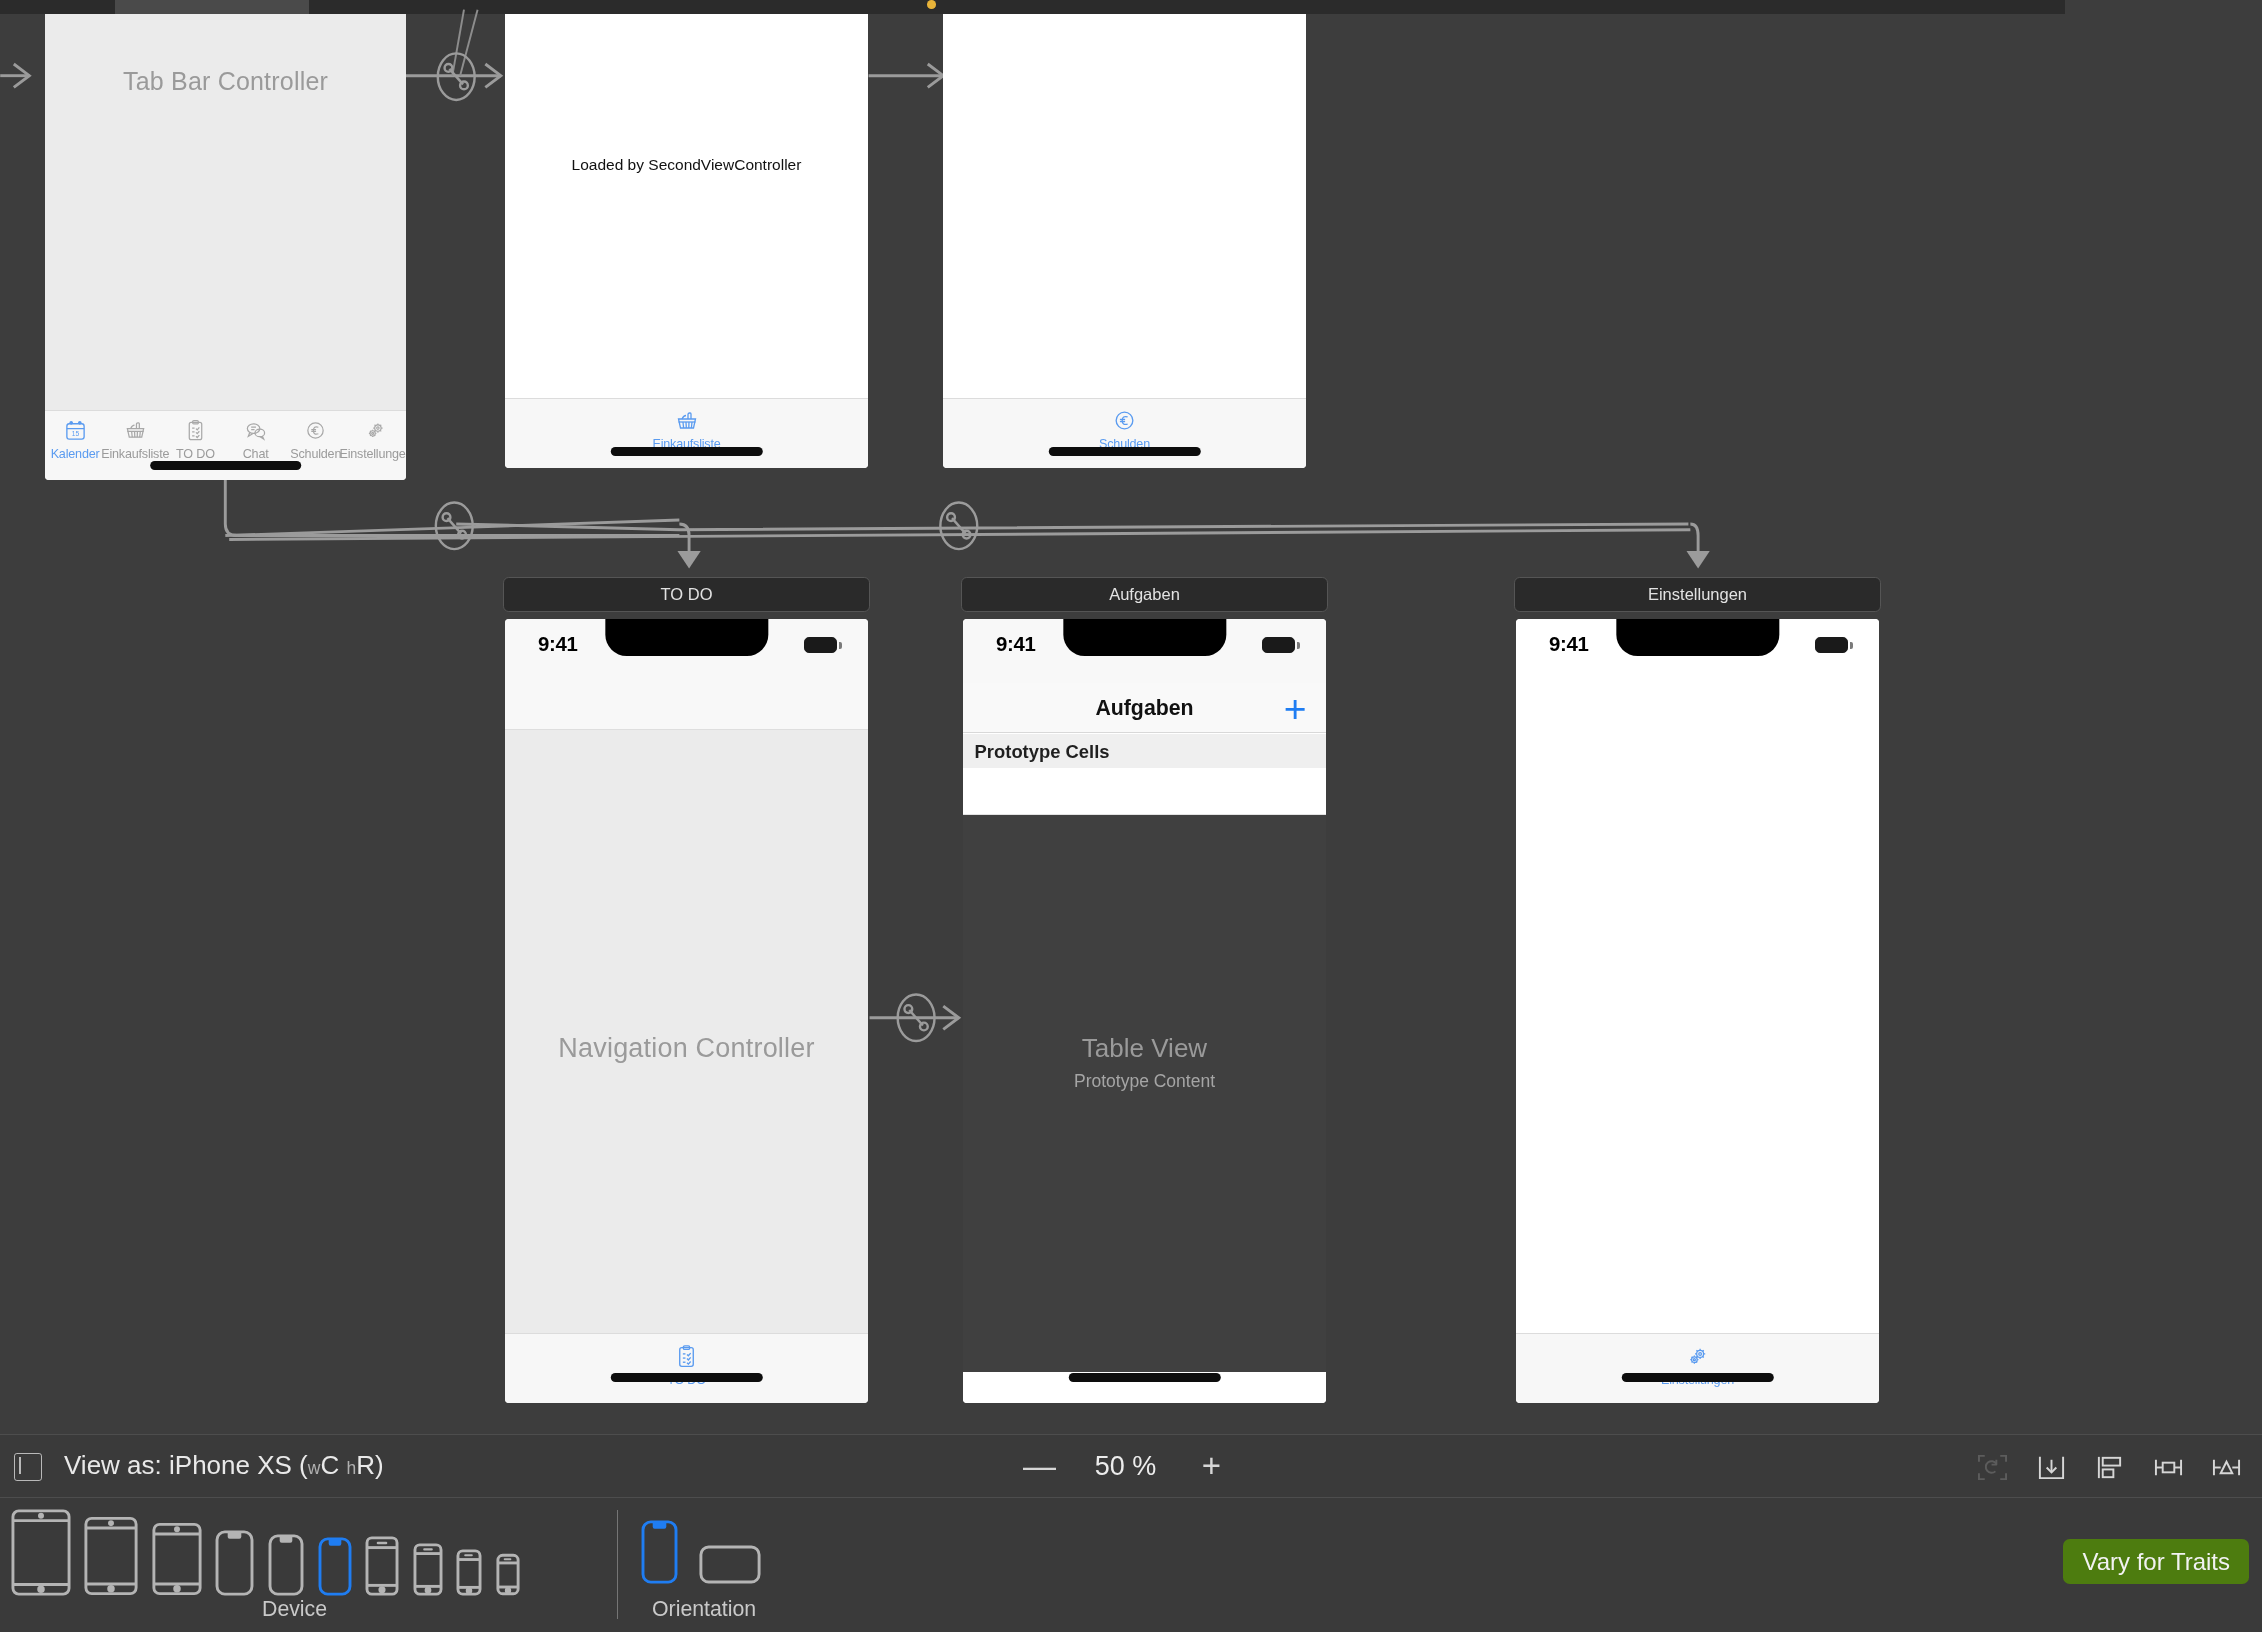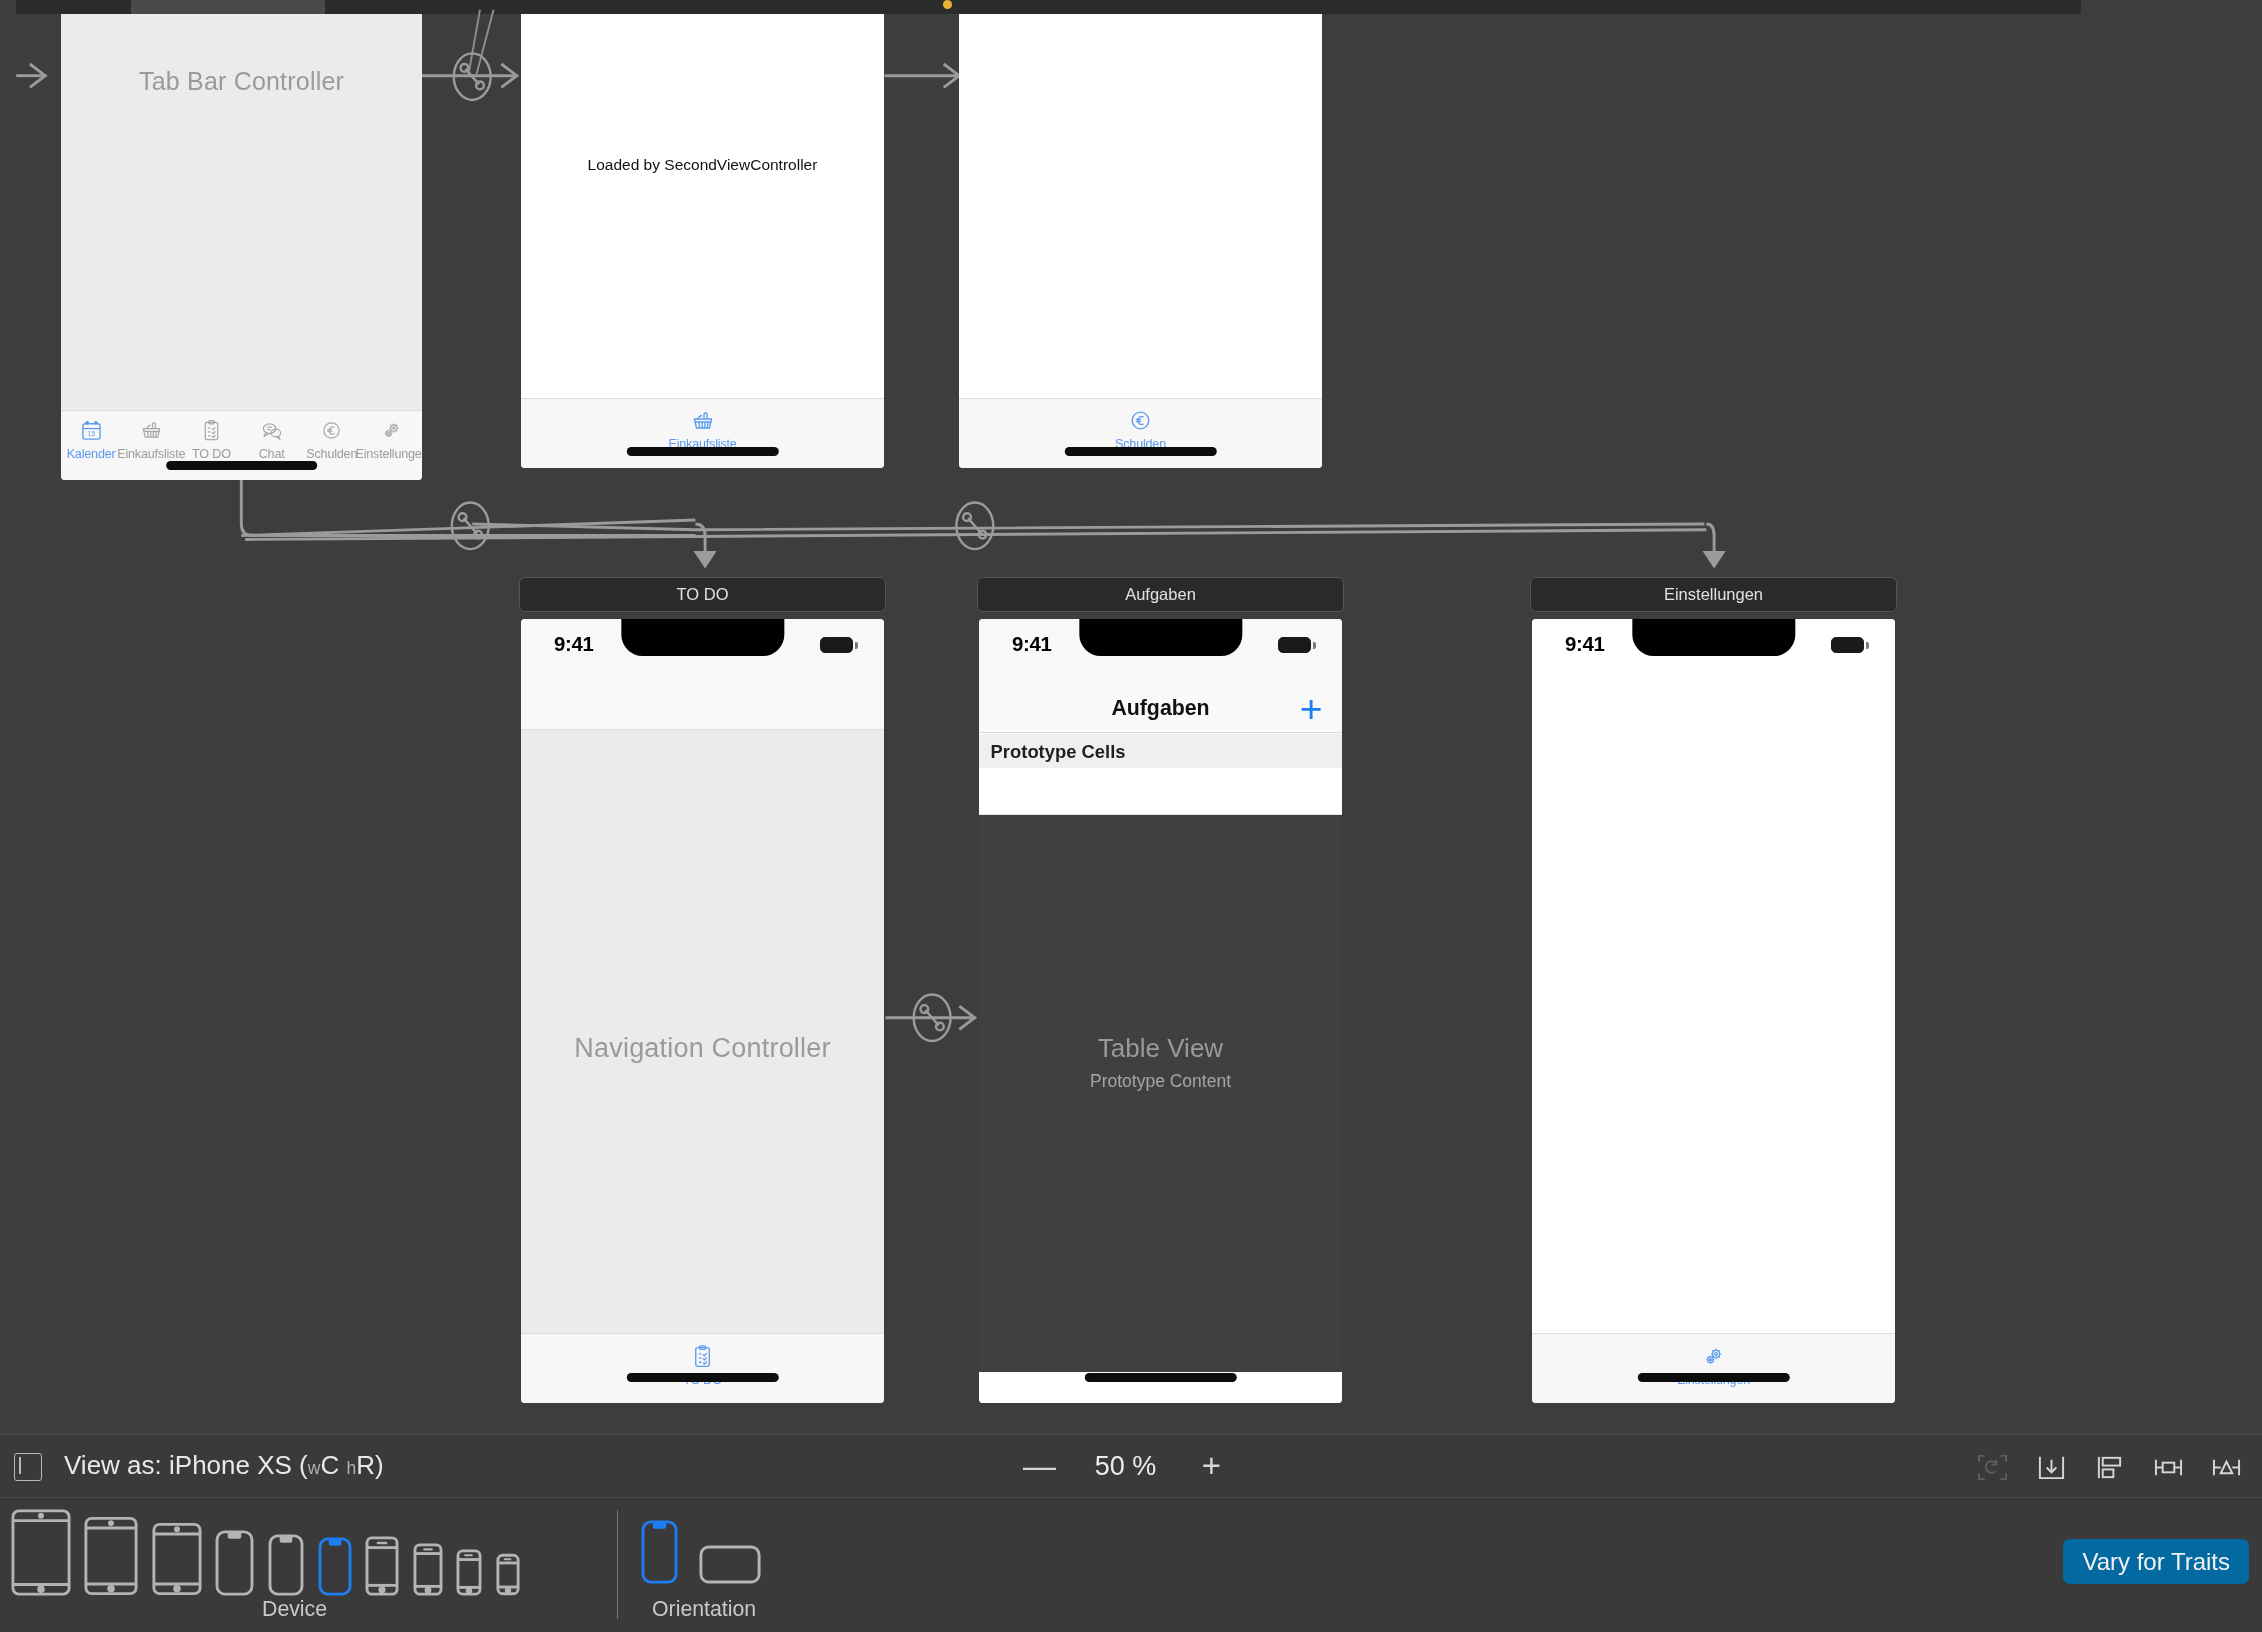--- a/index.html
+++ b/index.html
@@ -6,21 +6,21 @@
   html, body {
     width: 2263px; height: 1632px;
     background: #3d3d3d;
     font-family: "Liberation Sans", sans-serif;
     overflow: hidden;
   }
   #root { position: relative; width: 2263px; height: 1632px; }
 
   
   .canvas {
-    position: absolute; left: 16px; top: 0;
+    position: absolute; left: 0; top: 0;
     width: 2065px; height: 1434px;
     background: #3d3d3d;
     overflow: hidden;
   }
   .topstrip {
     position: absolute; left: 0; top: 0; width: 2263px; height: 13.6px;
     background: #2b2b2b;
   }
   .topstrip .tabghost {
     position: absolute; left: 115px; top: 0; width: 194px; height: 13.6px;
@@ -170,21 +170,21 @@
     position: absolute; color: #c9c9c9; font-size: 21.3px;
   }
   .divider {
     position: absolute; left: 617px; top: 11.6px;
     width: 1px; height: 109px; background: #757575;
   }
   .orientstrip { position: absolute; left: 640px; top: 21.3px; display: flex; align-items: center; gap: 19.4px; }
 
   .vary-btn {
     position: absolute; right: 13.6px; top: 41px;
-    background: #0369a1;
+    background: #4d7c0f;
     border: none; border-radius: 6.8px;
     color: #f2f2f2; font-size: 24px;
     padding: 8.7px 19.4px;
     font-family: "Liberation Sans", sans-serif;
   }
 </style>
 </head>
 <body>
 
 <div id="root">

